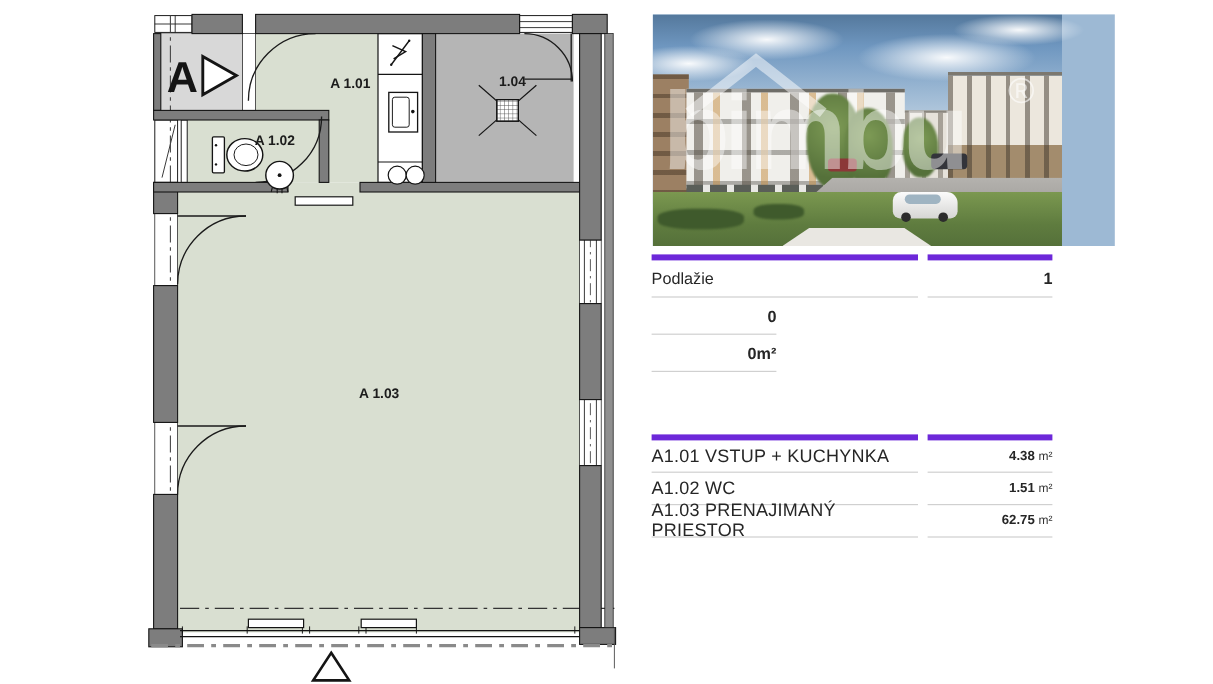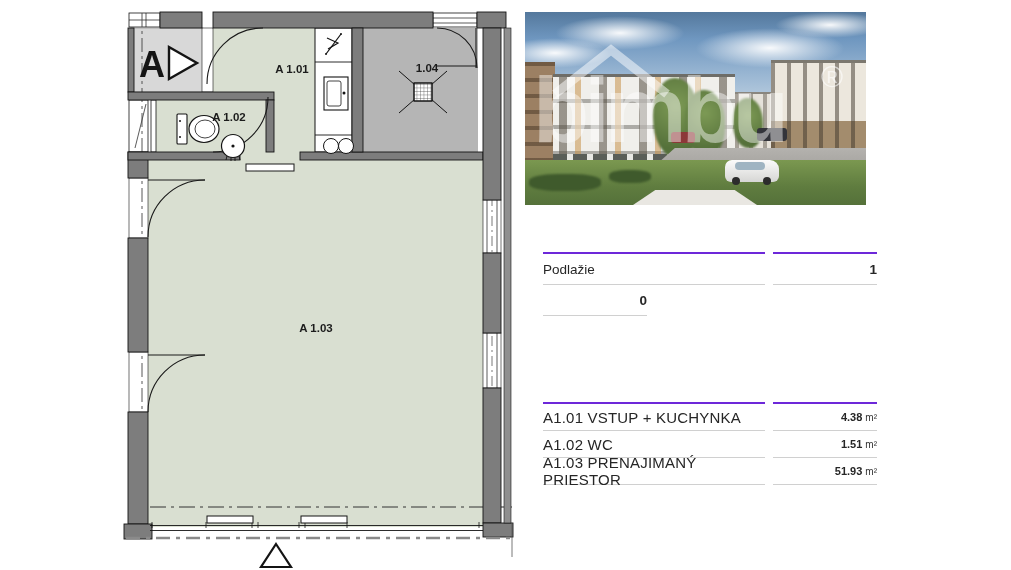--- a/index.html
+++ b/index.html
@@ -3,21 +3,21 @@
 <meta charset="utf-8">
 <style>
   html,body{margin:0;padding:0;background:#fff;}
   #app{position:relative;width:1011px;height:570px;background:#fff;overflow:hidden;
        font-family:"Liberation Sans",sans-serif;color:#262626;}
 
   
   #floorplan{position:absolute;left:0;top:0;width:540px;height:570px;}
 
   
-  #photo{position:absolute;left:525px;top:12px;width:341px;height:193px;overflow:hidden;background:#9db9d4;}
+  #photo{position:absolute;left:544px;top:12px;width:341px;height:193px;overflow:hidden;background:#9db9d4;padding-left:44px;}
   #photo *{position:absolute;}
   .sky{left:0;top:0;width:341px;height:193px;
     background:linear-gradient(180deg,#54789c 0%,#6f97c0 14%,#9db9d4 34%,#c6d6e4 52%,#e2eaf0 64%,#edf0f3 100%);}
   .cloud{background:radial-gradient(ellipse at center,rgba(255,255,255,.95) 0%,rgba(255,255,255,0) 70%);}
   .c1{left:30px;top:4px;width:130px;height:34px;}
   .c2{left:170px;top:16px;width:150px;height:40px;}
   .c3{left:-25px;top:26px;width:110px;height:30px;}
   .c4{left:250px;top:0;width:110px;height:26px;}
   .bldg-far-left{left:0;top:50px;width:30px;height:108px;background:
     repeating-linear-gradient(180deg,rgba(60,45,30,.45) 0 4px,rgba(0,0,0,0) 4px 16px),#9c8063;}
@@ -56,21 +56,21 @@
   .wm-text{left:8px;top:52px;width:330px;font-size:92px;font-weight:bold;line-height:1;
     letter-spacing:-5px;color:rgba(255,255,255,.45);}
   .wm-reg{left:296px;top:50px;font-size:30px;color:rgba(255,255,255,.6);line-height:1;}
 
   
   .info-table{position:absolute;left:543px;width:334px;}
   #details-table{top:212px;}
   #areas-table{top:362px;}
   .row{display:flex;}
   .row .cell{display:flex;align-items:center;border-bottom:1px solid #d0d0d0;}
-  .row:first-child .cell{border-top:2px solid #6d28d9;margin-top:40px;}
+  .row:first-child .cell{border-top:5px solid #6d28d9;}
   .lbl{flex:1;margin-right:8px;}
   .val{width:104px;justify-content:flex-end;font-weight:bold;}
   #details-table .cell{height:30px;font-size:13.5px;}
   #areas-table .cell{height:26px;}
   #areas-table .lbl{font-size:15px;letter-spacing:.2px;}
   #areas-table .val{font-size:11px;}
   #areas-table .unit{font-weight:normal;font-size:10px;margin-left:3px;color:#333;}
 </style>
 </head>
 <body>
@@ -274,20 +274,21 @@
 
   <div id="details-table" class="info-table">
     <div class="row">
       <div class="cell lbl">Podlažie</div>
       <div class="cell val">1</div>
     </div>
     <div class="row">
       <div class="cell val">0</div>
     </div>
     <div class="row">
+      <div class="cell val">0m²</div>
     </div>
   </div>
 
   <div id="areas-table" class="info-table">
     <div class="row">
       <div class="cell lbl">A1.01 VSTUP + KUCHYNKA</div>
       <div class="cell val">
         <span>4.38</span>
         <span class="unit">m²</span>
       </div>
@@ -295,19 +296,19 @@
     <div class="row">
       <div class="cell lbl">A1.02 WC</div>
       <div class="cell val">
         <span>1.51</span>
         <span class="unit">m²</span>
       </div>
     </div>
     <div class="row">
       <div class="cell lbl">A1.03 PRENAJIMANÝ PRIESTOR</div>
       <div class="cell val">
-        <span>51.93</span>
+        <span>62.75</span>
         <span class="unit">m²</span>
       </div>
     </div>
   </div>
 
 </div>
 
 </body></html>

